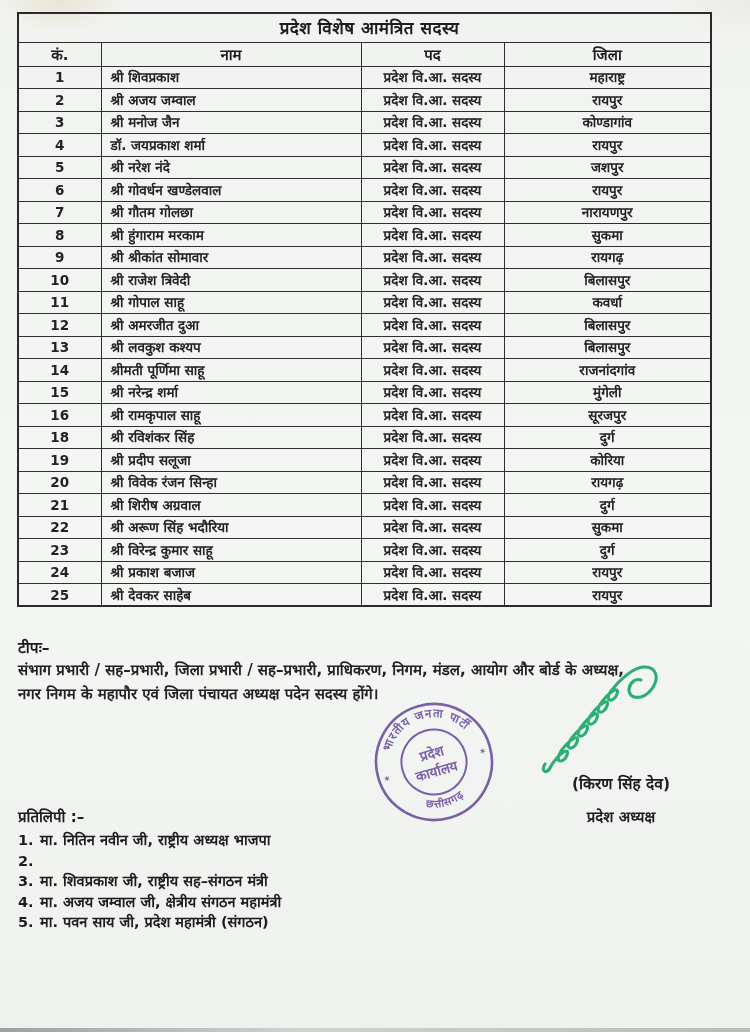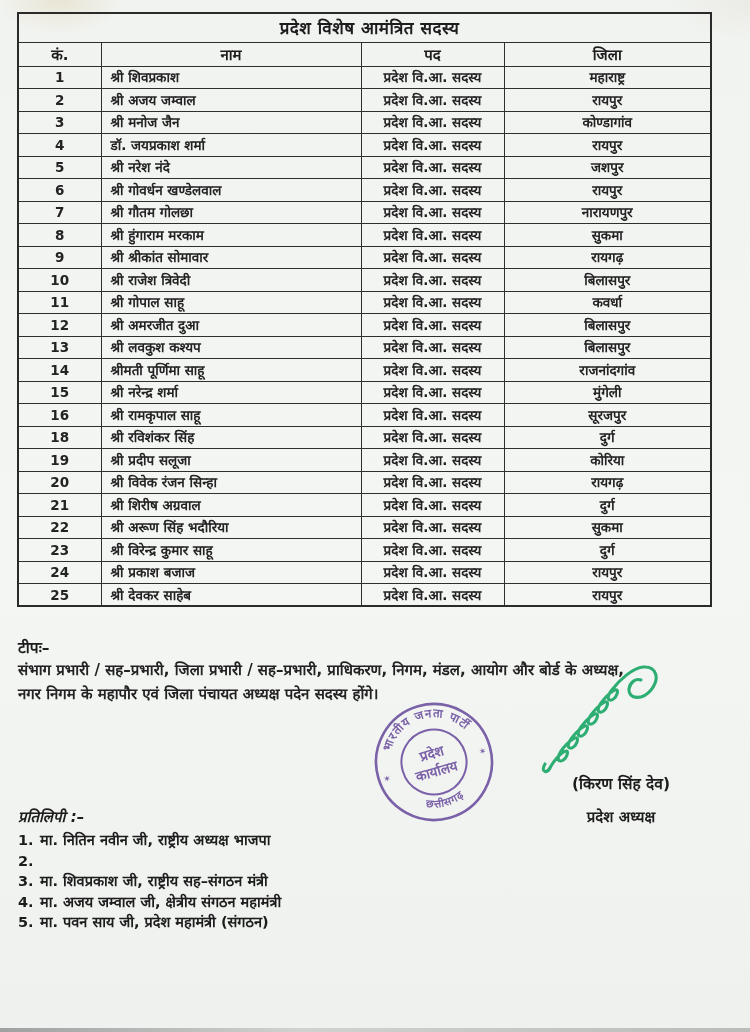--- a/index.html
+++ b/index.html
@@ -49,21 +49,21 @@
 
   
   .signature { position:absolute; left:536px; top:663px; width:150px; height:112px; }
 
   .signer { position:absolute; left:528px; top:772px; width:186px; text-align:center; }
   .signer .name  { font-size:15.5px; font-weight:700; }
   .signer .title { font-size:15px;  font-weight:700; margin-top:12px; }
 
   
   .copies { position:absolute; left:18px; top:806px; width:480px; }
-  .copies .label { font-size:15px; font-weight:700; margin-bottom:4px;font-style:italic; }
+  .copies .label { font-size:15px; font-weight:700; margin-bottom:4px; }
   .copy-item { font-size:14.5px; font-weight:600; line-height:20.5px; display:flex; }
   .copy-item .no { width:22px; flex:none; }
 </style>
 </head>
 <body>
 
 <div class="page">
 
   <table class="members">
     <colgroup>

